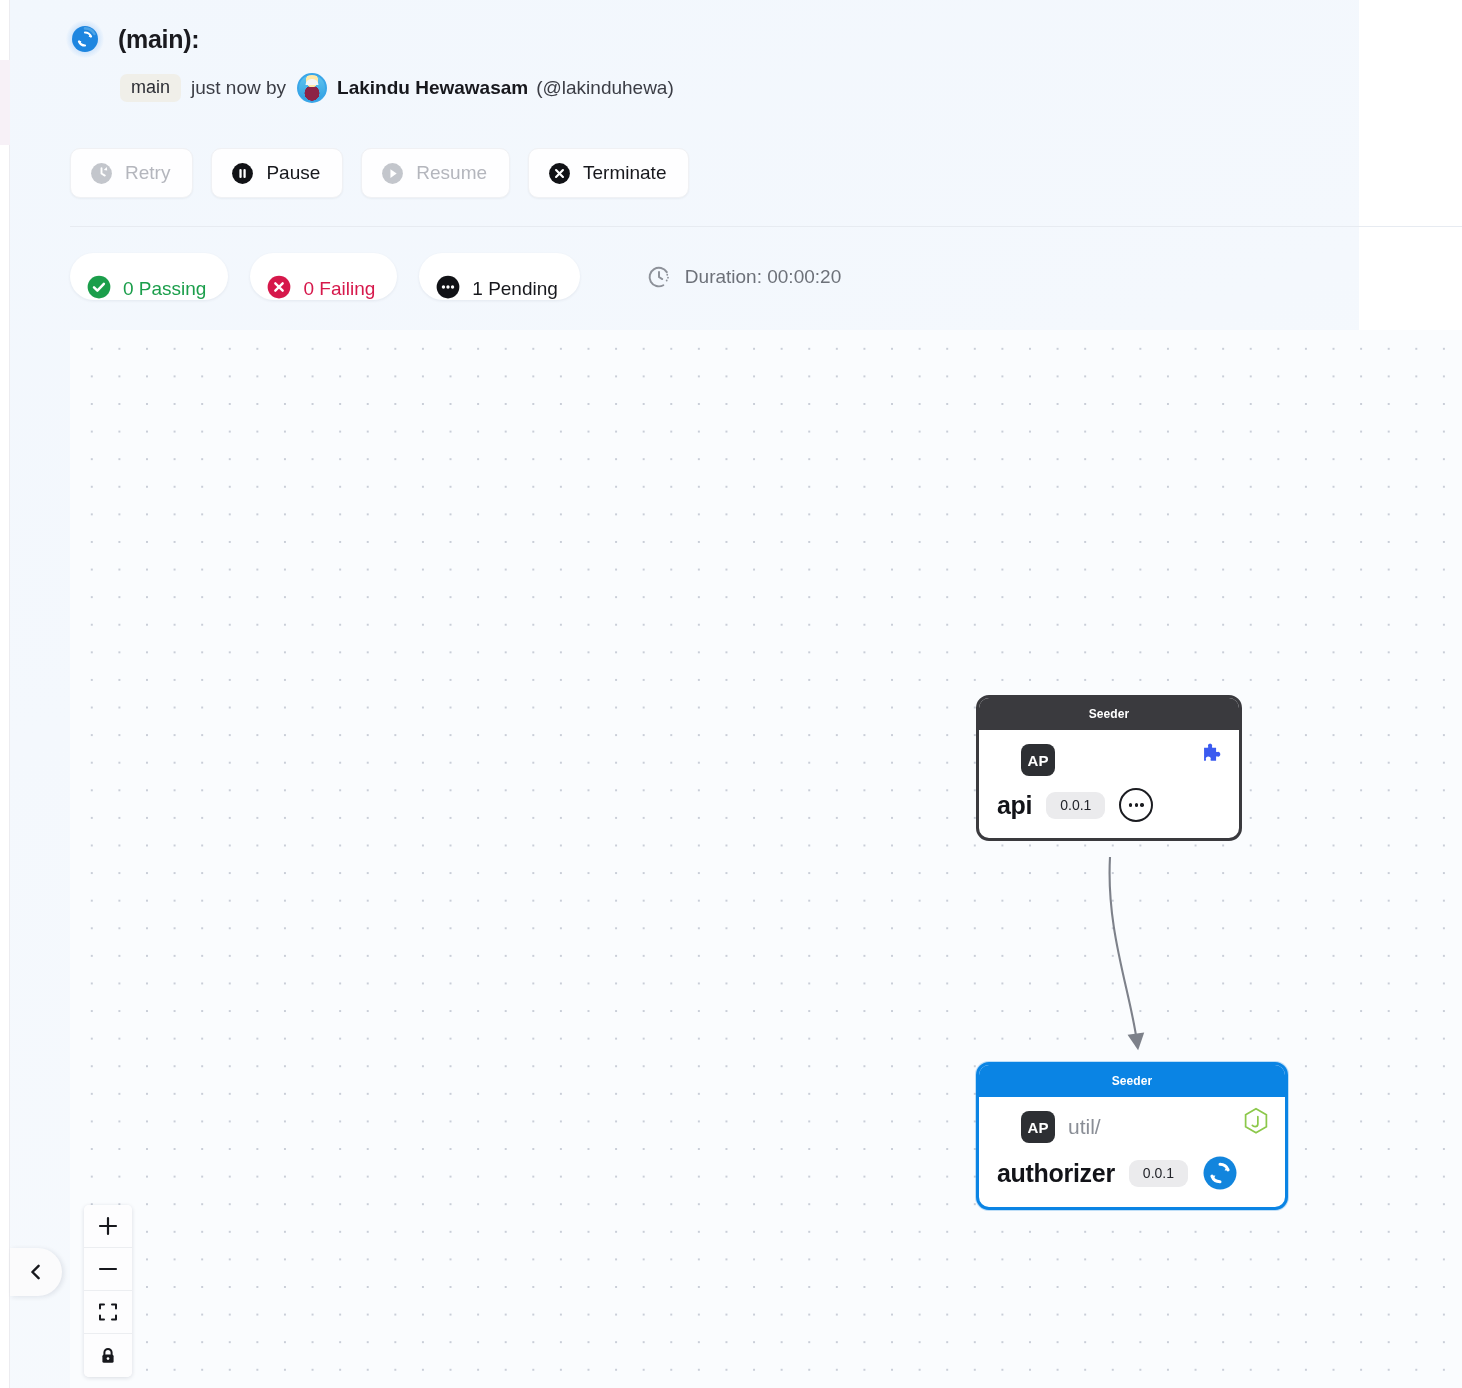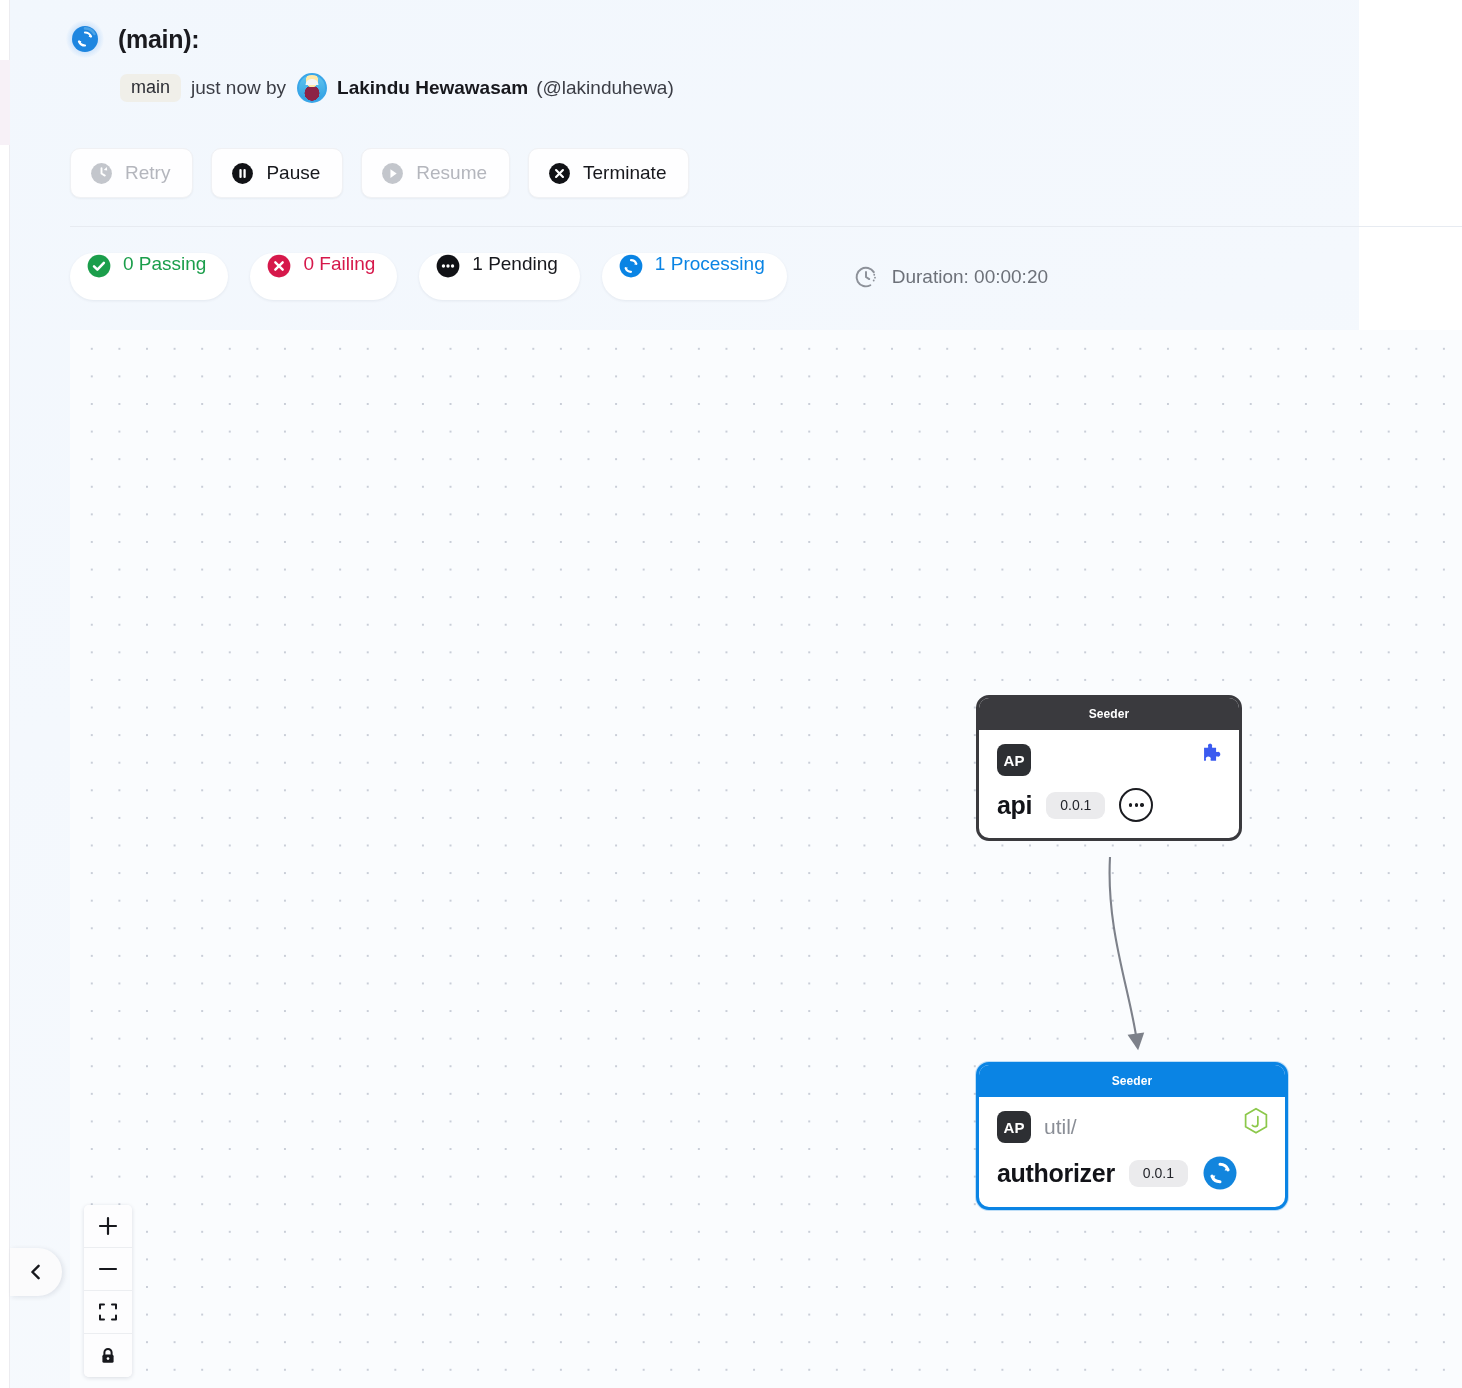--- a/index.html
+++ b/index.html
@@ -130,23 +130,23 @@
     background: #e7ebf1;
   }
 
   
   .status-row {
     position: absolute;
     left: 70px; top: 253px;
     display: flex; align-items: center;
   }
   .pill {
-    display: flex; align-items: flex-start; gap: 11px;
+    display: flex; align-items: flex-end; gap: 11px;
     height: 47px;
-    padding: 0 22px 12px 16px;
+    padding: 0 22px 0 16px;
     background: #ffffff;
     border-radius: 24px;
     font-size: 19px;
     box-shadow: 0 1px 3px rgba(20,30,60,0.07);
     margin-right: 22px;
     cursor: pointer;
     white-space: nowrap;
   }
   .pill-ico { width: 26px; height: 26px; flex: none; display: block; }
   .duration {
@@ -192,20 +192,21 @@
   .node-body { position: relative; padding: 14px 18px 16px 18px; }
   .ap-badge {
     width: 34px; height: 32px;
     background: #2d2f33;
     border-radius: 8px;
     color: #ffffff;
     font-size: 15px;
     font-weight: 600;
     display: flex; align-items: center; justify-content: center;
     flex: none;
+    margin-left: 24px;
   }
   .node-row1 { display: flex; align-items: center; gap: 13px; }
   .path-text { font-size: 21px; color: #8a8e96; }
   .node-row2 { display: flex; align-items: center; gap: 14px; margin-top: 12px; }
   .node-name { font-size: 25px; font-weight: 700; color: #121318; letter-spacing: -0.3px; }
   .version-chip {
     background: #ebebed;
     border-radius: 9px;
     padding: 5px 14px 6px 14px;
     font-size: 14px;
@@ -354,30 +355,20 @@
     <div class="pill" style="color:#17181d">
       <svg class="pill-ico" viewBox="0 0 24 24">
         <circle cx="12" cy="12" r="10.5" fill="#111216"></circle>
         <circle cx="7.8" cy="12" r="1.55" fill="#fff"></circle>
         <circle cx="12" cy="12" r="1.55" fill="#fff"></circle>
         <circle cx="16.2" cy="12" r="1.55" fill="#fff"></circle>
       </svg>
       <span>1 Pending</span>
     </div>
 
-    <div class="pill" style="color:#0a84e4">
-      <svg class="pill-ico" viewBox="0 0 24 24">
-        <circle cx="12" cy="12" r="10.5" fill="#0a84e4"></circle>
-        <path d="M12 6.6a5.4 5.4 0 0 1 5 3.4" stroke="#fff" stroke-width="1.9" fill="none" stroke-linecap="round"></path>
-        <path d="M12 17.4a5.4 5.4 0 0 1-5-3.4" stroke="#fff" stroke-width="1.9" fill="none" stroke-linecap="round"></path>
-        <path d="M16.2 8.2l1.4 2.3-2.6.2z" fill="#fff"></path>
-        <path d="M7.8 15.8l-1.4-2.3 2.6-.2z" fill="#fff"></path>
-      </svg>
-      <span>1 Processing</span>
-    </div>
 
     <div class="duration">
       <svg width="26" height="26" viewBox="0 0 24 24">
         <path d="M19.2 7.5A8.6 8.6 0 1 0 16 19.6" stroke="#8d9199" stroke-width="1.8" fill="none" stroke-linecap="round"></path>
         <path d="M12 7.3V12l3 1.9" stroke="#8d9199" stroke-width="1.8" fill="none" stroke-linecap="round"></path>
         <circle cx="19.6" cy="9.9" r="0.85" fill="#8d9199"></circle>
         <circle cx="20.3" cy="12.6" r="0.85" fill="#8d9199"></circle>
         <circle cx="19.1" cy="15.2" r="0.85" fill="#8d9199"></circle>
       </svg>
       <span>Duration: 00:00:20</span>

